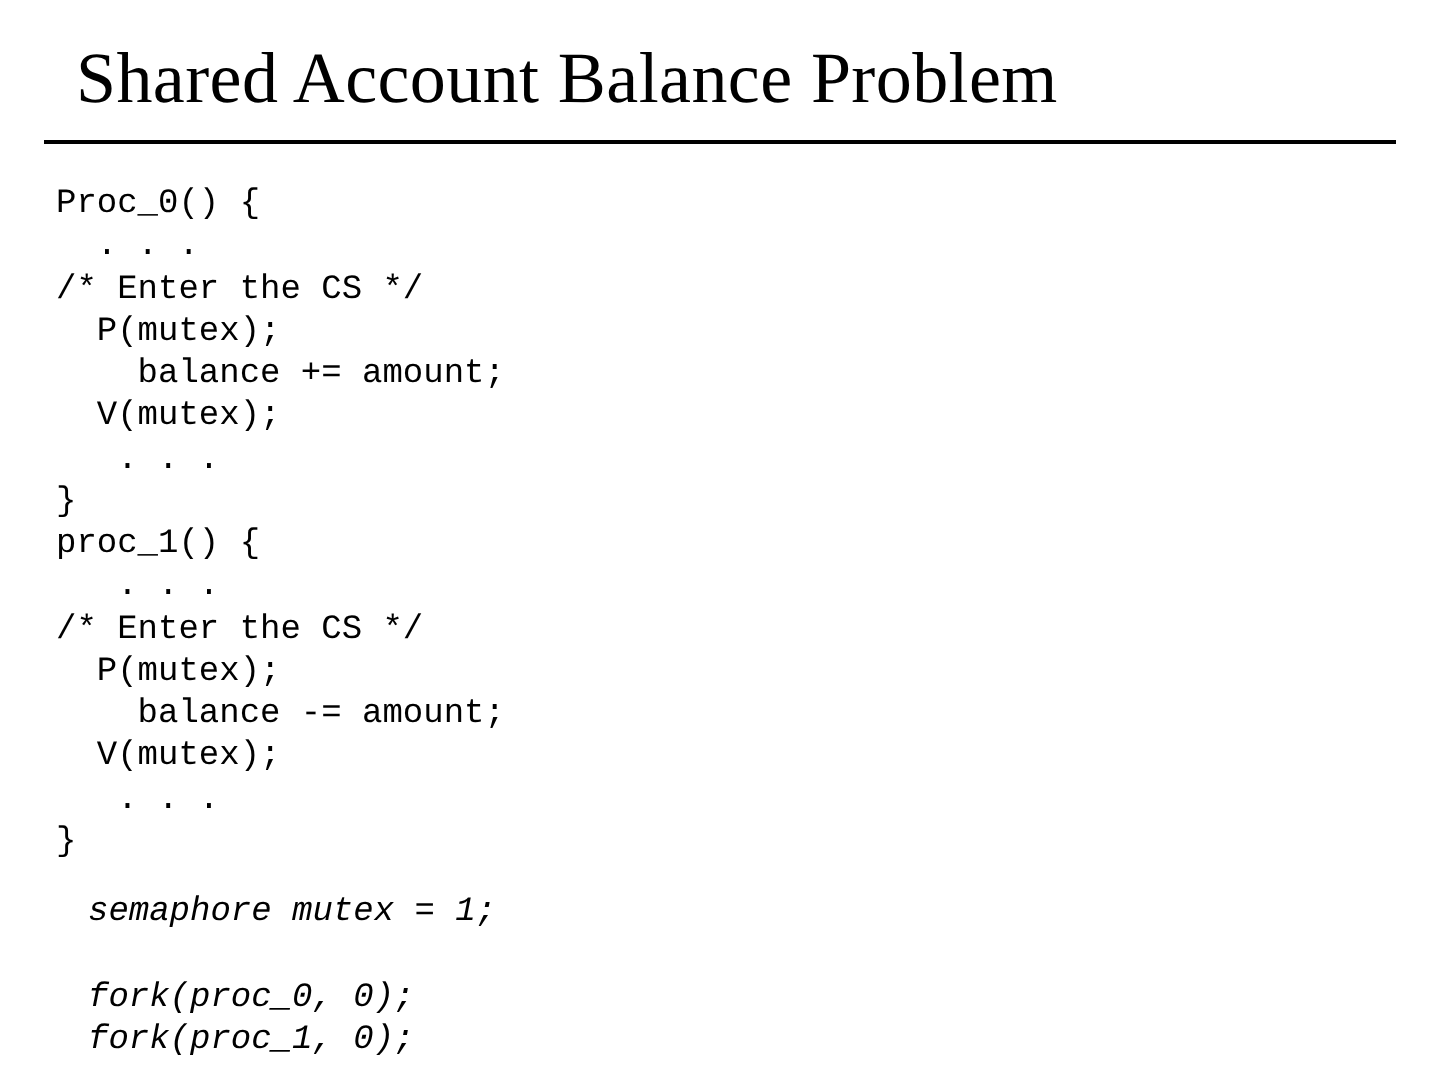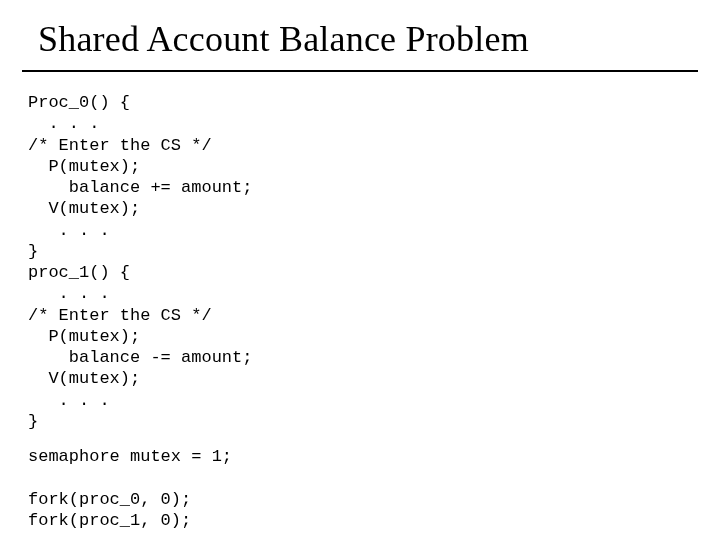--- a/index.html
+++ b/index.html
@@ -35,25 +35,26 @@
     padding: 20px 28px 0 28px;
     font-family: "Courier New", Courier, monospace;
     font-size: 17px;
     line-height: 1.25;
     white-space: pre;
   }
   .col {
     flex: 0 0 50%;
   }
   .below {
-    padding: 14px 28px 0 28px;
+    padding: 14px 28px 0 44px;
     font-family: "Courier New", Courier, monospace;
     font-size: 17px;
     line-height: 1.25;
     white-space: pre;
+    font-style: italic;
   }
   .footer {
     position: absolute;
     bottom: 18px;
     left: 0;
     width: 100%;
     box-sizing: border-box;
     padding: 0 30px 0 42px;
     font-family: "Times New Roman", Times, serif;
     font-size: 13px;

